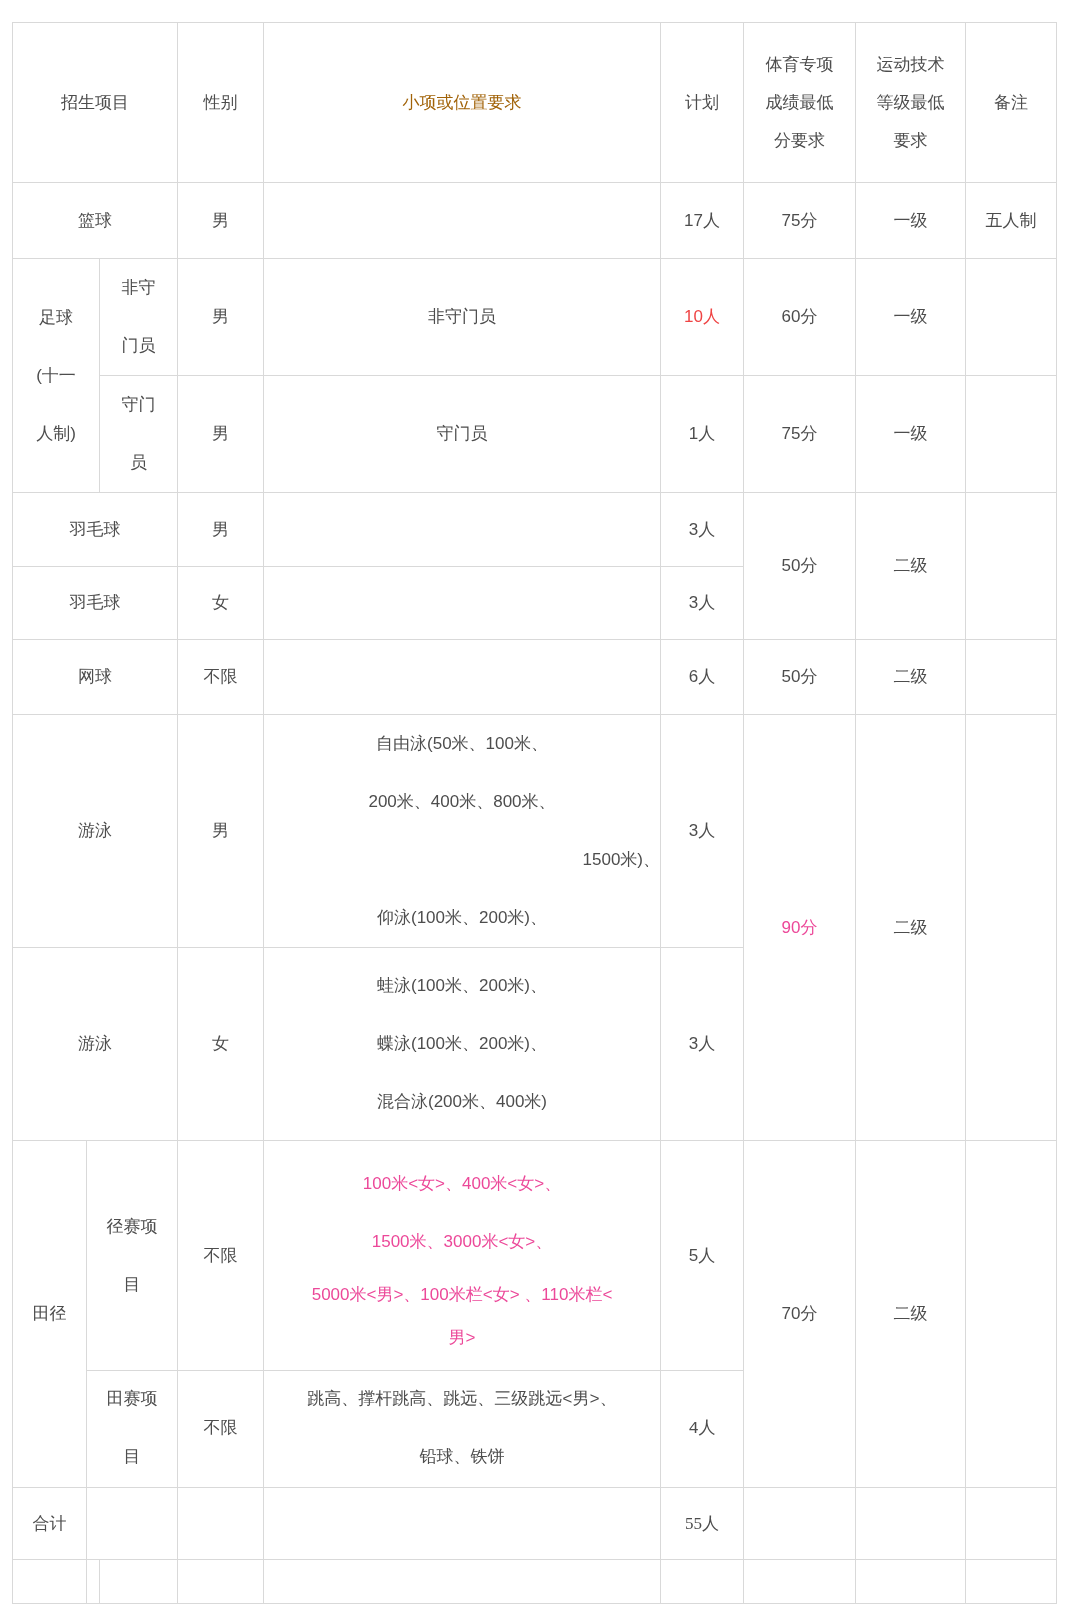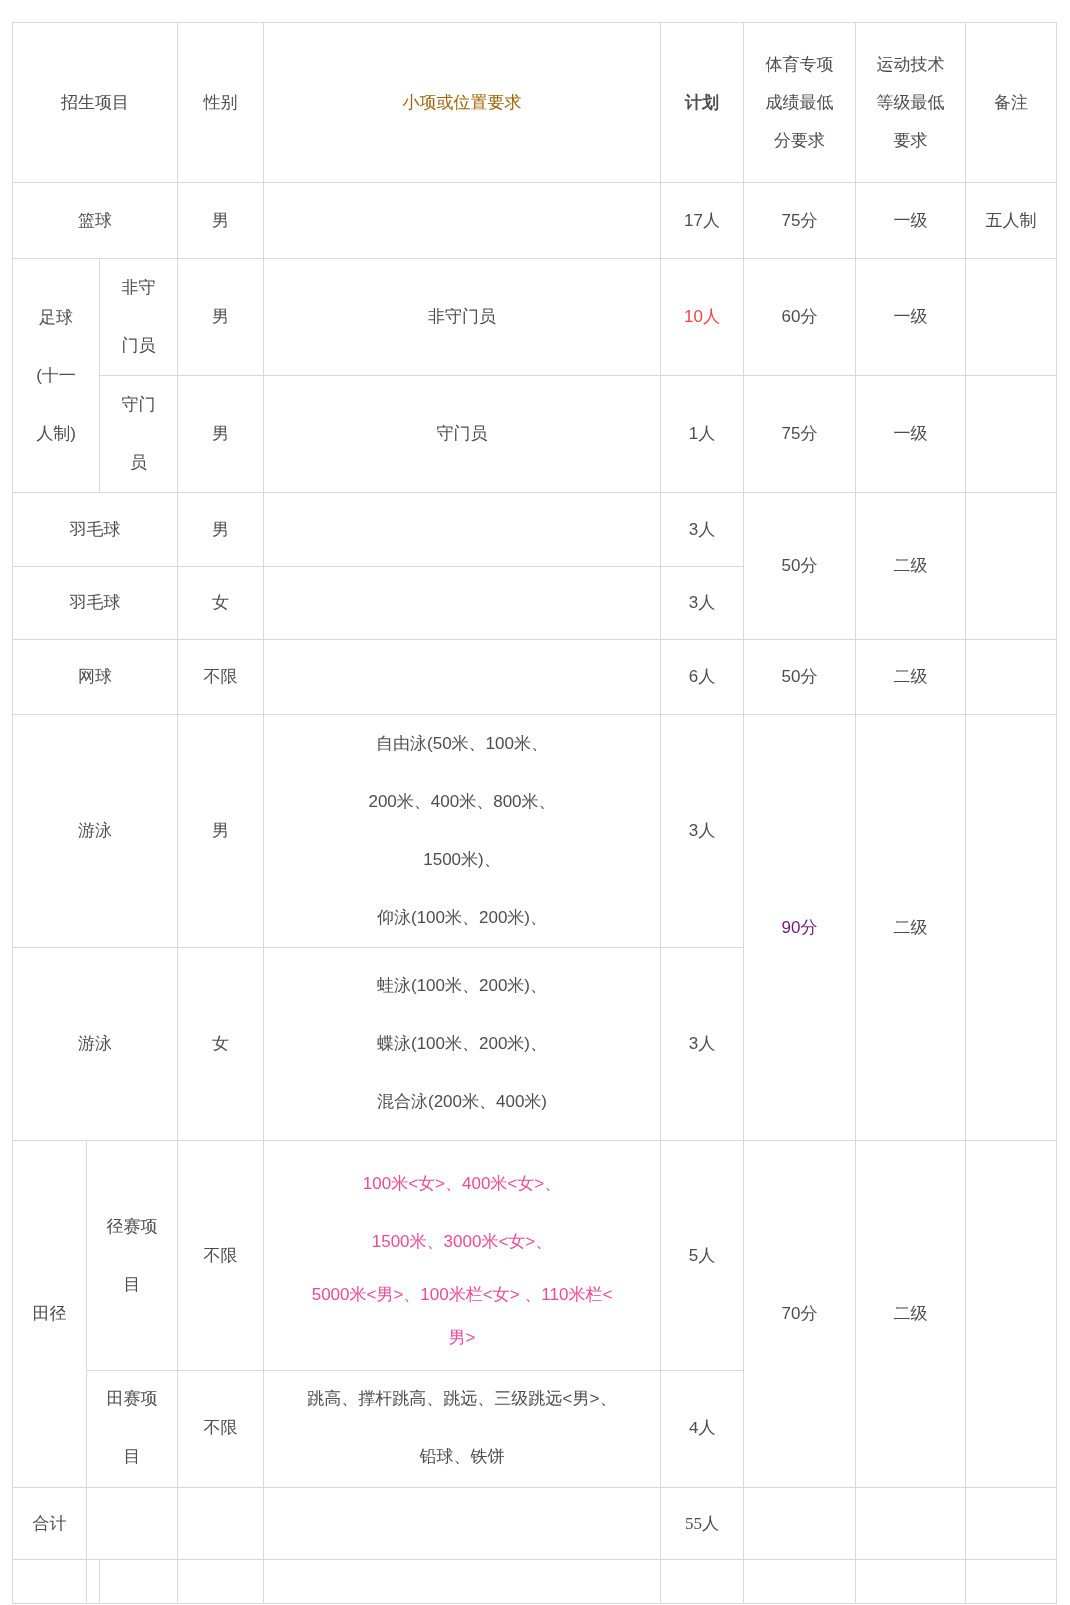--- a/index.html
+++ b/index.html
@@ -48,21 +48,21 @@
       <tr style="height: 160px;">
         <td colspan="3" style="border-color: rgb(217, 217, 217); color: rgb(77, 77, 77);">
           <div class="ln" style="line-height: 38px;">招生项目</div>
         </td>
         <td style="border-color: rgb(217, 217, 217); color: rgb(77, 77, 77);">
           <div class="ln" style="line-height: 38px;">性别</div>
         </td>
         <td style="border-color: rgb(217, 217, 217); color: #a16207;">
           <div class="ln" style="line-height: 38px;">小项或位置要求</div>
         </td>
-        <td style="border-color: rgb(217, 217, 217); color: rgb(77, 77, 77); font-weight: bold;">
+        <td style="border-color: rgb(217, 217, 217); color: rgb(77, 77, 77);">
           <div class="ln" style="line-height: 38px;">计划</div>
         </td>
         <td style="border-color: rgb(217, 217, 217); color: rgb(77, 77, 77);">
           <div class="ln" style="line-height: 38px;">体育专项</div>
           <div class="ln" style="line-height: 38px;">成绩最低</div>
           <div class="ln" style="line-height: 38px;">分要求</div>
         </td>
         <td style="border-color: rgb(217, 217, 217); color: rgb(77, 77, 77);">
           <div class="ln" style="line-height: 38px;">运动技术</div>
           <div class="ln" style="line-height: 38px;">等级最低</div>
@@ -195,27 +195,27 @@
       <tr style="height: 233px;">
         <td colspan="3" style="border-color: rgb(217, 217, 217); color: rgb(77, 77, 77);">
           <div class="ln" style="line-height: 58px;">游泳</div>
         </td>
         <td style="border-color: rgb(217, 217, 217); color: rgb(77, 77, 77);">
           <div class="ln" style="line-height: 58px;">男</div>
         </td>
         <td style="border-color: rgb(217, 217, 217); color: rgb(77, 77, 77);">
           <div class="ln" style="line-height: 58px;">自由泳(50米、100米、</div>
           <div class="ln" style="line-height: 58px;">200米、400米、800米、</div>
-          <div class="ln" style="line-height: 58px;">1500米)、</div>
+          <div class="ln" style="line-height: 58px; text-align: right;">1500米)、</div>
           <div class="ln" style="line-height: 58px;">仰泳(100米、200米)、</div>
         </td>
         <td style="border-color: rgb(217, 217, 217); color: rgb(77, 77, 77);">
           <div class="ln" style="line-height: 58px;">3人</div>
         </td>
-        <td rowspan="2" style="border-color: rgb(217, 217, 217); color: #701a75;">
+        <td rowspan="2" style="border-color: rgb(217, 217, 217); color: #ec4899;">
           <div class="ln" style="line-height: 58px;">90分</div>
         </td>
         <td rowspan="2" style="border-color: rgb(217, 217, 217); color: rgb(77, 77, 77);">
           <div class="ln" style="line-height: 58px;">二级</div>
         </td>
         <td rowspan="2" style="border-color: rgb(217, 217, 217); color: rgb(77, 77, 77);"></td>
       </tr>
       <tr style="height: 193px;">
         <td colspan="3" style="border-color: rgb(217, 217, 217); color: rgb(77, 77, 77);">
           <div class="ln" style="line-height: 58px;">游泳</div>

